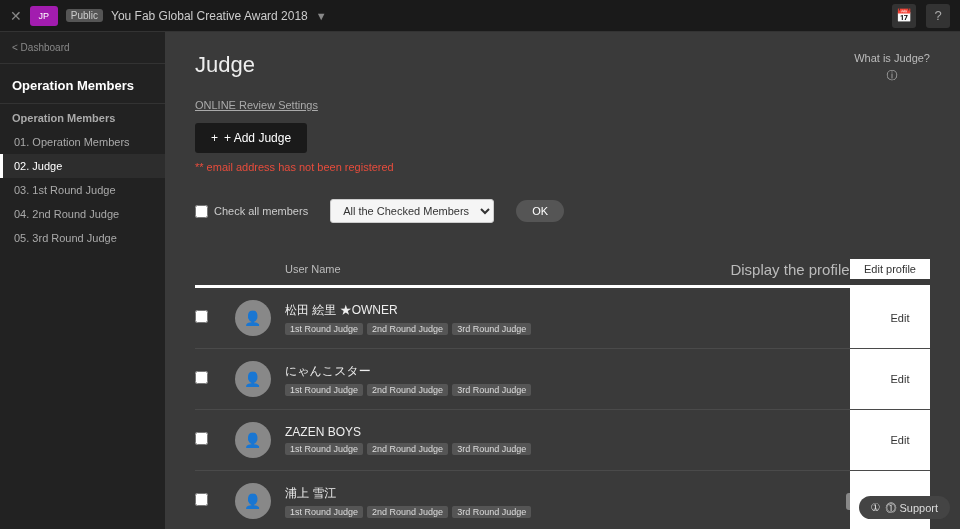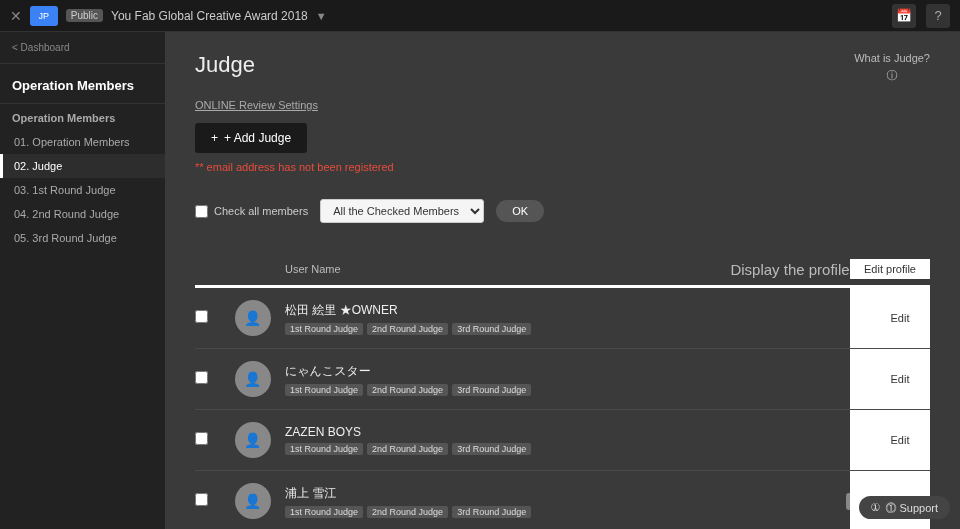--- a/index.html
+++ b/index.html
@@ -1,20 +1,20 @@
 <!DOCTYPE html>
 <html><head>
   <meta charset="utf-8">
   <style>
     * { box-sizing: border-box; margin: 0; padding: 0; }
     body { font-family: -apple-system, BlinkMacSystemFont, 'Segoe UI', sans-serif; font-size: 12px; background: #2b2b2b; color: #333; height: 529px; width: 960px; overflow: hidden; }
 
     
     .topbar { height: 32px; background: #1a1a1a; display: flex; align-items: center; padding: 0 10px; gap: 8px; color: #ccc; font-size: 11px; border-bottom: 1px solid #333; }
-    .topbar-logo { width: 28px; height: 20px; background: #3b82f6; border-radius: 3px; display: flex; align-items: center; justify-content: center; color: #fff; font-size: 9px; }
+    .topbar-logo { width: 28px; height: 20px; background: #a21caf; border-radius: 3px; display: flex; align-items: center; justify-content: center; color: #fff; font-size: 9px; }
     .topbar-badge { background: #555; border-radius: 3px; padding: 1px 5px; font-size: 10px; color: #ccc; }
     .topbar-title { color: #ccc; font-size: 12px; }
     .topbar-arrow { color: #888; }
     .topbar-right { margin-left: auto; display: flex; gap: 10px; align-items: center; }
     .topbar-icon { width: 24px; height: 24px; background: #333; border-radius: 3px; display: flex; align-items: center; justify-content: center; color: #aaa; font-size: 13px; cursor: pointer; }
 
     
     .layout { display: flex; height: calc(529px - 32px); }
 
     
@@ -33,21 +33,21 @@
     .page-header { display: flex; align-items: flex-start; justify-content: space-between; margin-bottom: 16px; }
     .page-title { font-size: 22px; font-weight: 400; color: #eee; }
     .what-is-link { font-size: 11px; color: #bbb; cursor: pointer; display: flex; align-items: center; gap: 4px; flex-direction: column; }
 
     
     .section-link { font-size: 11px; color: #aaa; text-decoration: underline; cursor: pointer; margin-bottom: 12px; display: block; }
     .add-judge-btn { background: #1a1a1a; color: #fff; border: none; padding: 8px 16px; font-size: 12px; cursor: pointer; border-radius: 3px; display: flex; align-items: center; gap: 6px; margin-bottom: 8px; }
     .error-text { font-size: 11px; color: #e74c3c; margin-bottom: 16px; }
 
     
-    .filter-bar { display: flex; align-items: center; gap: 12px; margin-bottom: 20px; padding: 10px 0; }
+    .filter-bar { display: flex; align-items: center; gap: 22px; margin-bottom: 20px; padding: 10px 0; }
     .check-all-label { display: flex; align-items: center; gap: 6px; font-size: 11px; color: #ccc; cursor: pointer; }
     .check-all-label input { cursor: pointer; }
     .filter-select { background: #f5f5f5; border: 1px solid #ccc; border-radius: 3px; padding: 4px 8px; font-size: 11px; color: #333; cursor: pointer; }
     .ok-btn { background: #555; color: #fff; border: none; border-radius: 20px; padding: 5px 16px; font-size: 11px; cursor: pointer; }
 
     
     .table-header { display: flex; align-items: center; padding: 6px 0; border-bottom: 3px solid #ffffff; margin-bottom: 0; }
     .col-check { width: 40px; }
     .col-avatar { width: 50px; }
     .col-name { flex: 1; font-size: 11px; color: #bbb; }

